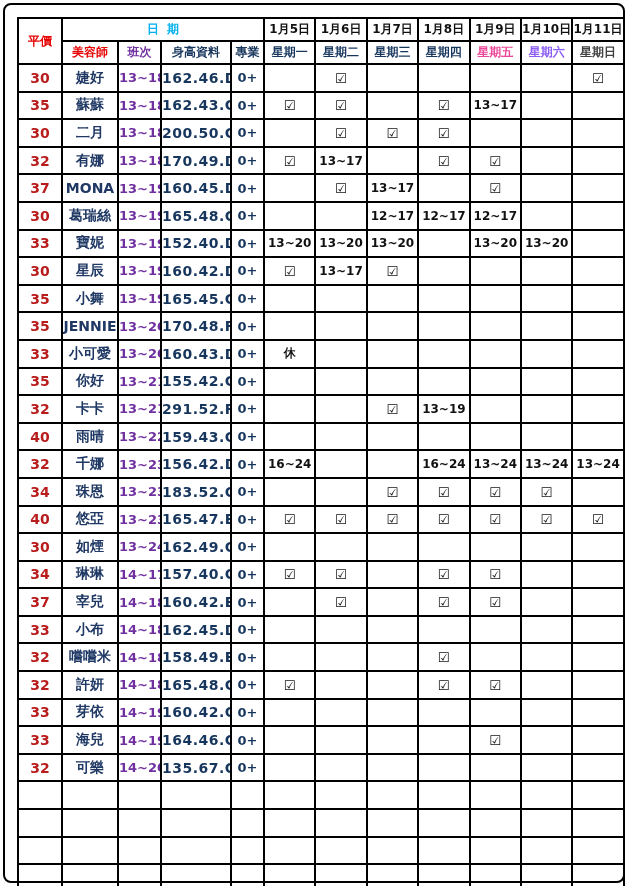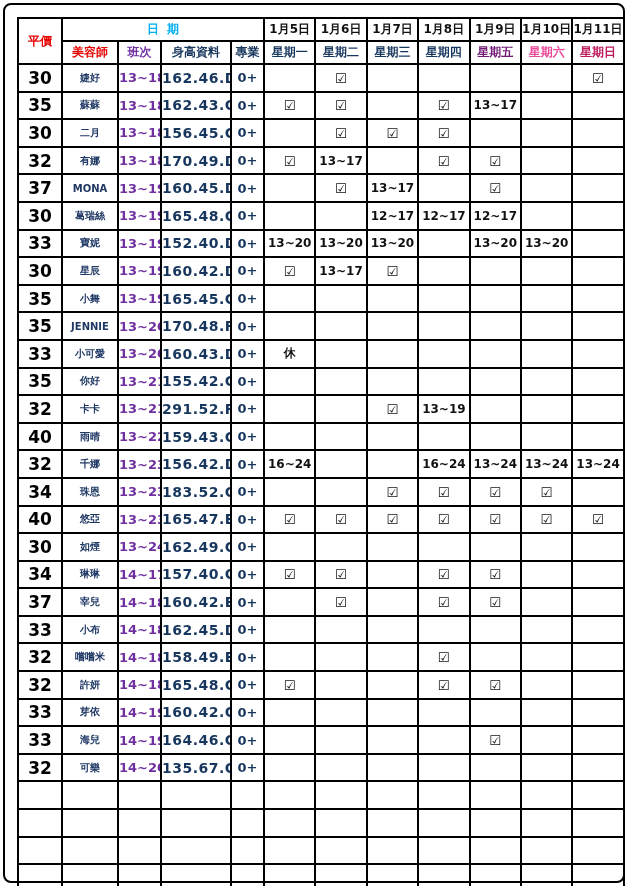--- a/index.html
+++ b/index.html
@@ -25,22 +25,22 @@
     text-align:center;vertical-align:middle;
     font-weight:bold;
     overflow:hidden;white-space:nowrap;
   }
   thead tr.r1 th{height:21px;font-size:12px;}
   thead tr.r2 th{height:21px;font-size:12px;}
   tbody td{height:25.6px;}
   .price-h{color:#E60000;font-size:13px;}
   .date-h{color:#00B0F0;font-size:13px;letter-spacing:8px;text-indent:8px;}
   .day-date{color:#111111;font-size:10.5px;}
-  td.price{color:#000000;font-size:17px;}
-  td.name{color:#1F3864;font-size:10px;}
+  td.price{color:#b91c1c;font-size:14px;}
+  td.name{color:#1F3864;font-size:14px;}
   td.shift{color:#7030A0;font-size:13px;}
   td.profile{color:#17365D;font-size:14px;letter-spacing:0.5px;}
   td.pro{color:#17365D;font-size:13px;}
   td.day{color:#111111;font-size:12px;}
   td.day.chk{font-size:13.5px;}
 </style>
 </head>
 <body>
 
 <div class="frame">
@@ -73,23 +73,23 @@
         </tr>
       <tr class="r2" id="head-row-2">
           <th style="color: rgb(230, 0, 0);">美容師</th>
           <th style="color: rgb(112, 48, 160);">班次</th>
           <th style="color: rgb(23, 54, 93);">身高資料</th>
           <th style="color: rgb(23, 54, 93);">專業</th>
           <th style="color: rgb(23, 54, 93);">星期一</th>
           <th style="color: rgb(23, 54, 93);">星期二</th>
           <th style="color: rgb(23, 54, 93);">星期三</th>
           <th style="color: rgb(23, 54, 93);">星期四</th>
-          <th style="color: #701a75;">星期五</th>
-          <th style="color: #ec4899;">星期六</th>
-          <th style="color: #be185d;">星期日</th>
+          <th style="color: #ec4899;">星期五</th>
+          <th style="color: #8b5cf6;">星期六</th>
+          <th style="color: #404040;">星期日</th>
         </tr>
     </thead>
     <tbody id="sched-body">
         <tr>
           <td class="price">30</td>
           <td class="name">婕好</td>
           <td class="shift">13~18</td>
           <td class="profile">162.46.D</td>
           <td class="pro">0+</td>
           <td class="day"></td>
@@ -111,21 +111,21 @@
           <td class="day"></td>
           <td class="day chk">☑</td>
           <td class="day">13~17</td>
           <td class="day"></td>
           <td class="day"></td>
         </tr>
         <tr>
           <td class="price">30</td>
           <td class="name">二月</td>
           <td class="shift">13~18</td>
-          <td class="profile">156.45.C</td>
+          <td class="profile">200.50.C</td>
           <td class="pro">0+</td>
           <td class="day"></td>
           <td class="day chk">☑</td>
           <td class="day chk">☑</td>
           <td class="day chk">☑</td>
           <td class="day"></td>
           <td class="day"></td>
           <td class="day"></td>
         </tr>
         <tr>

